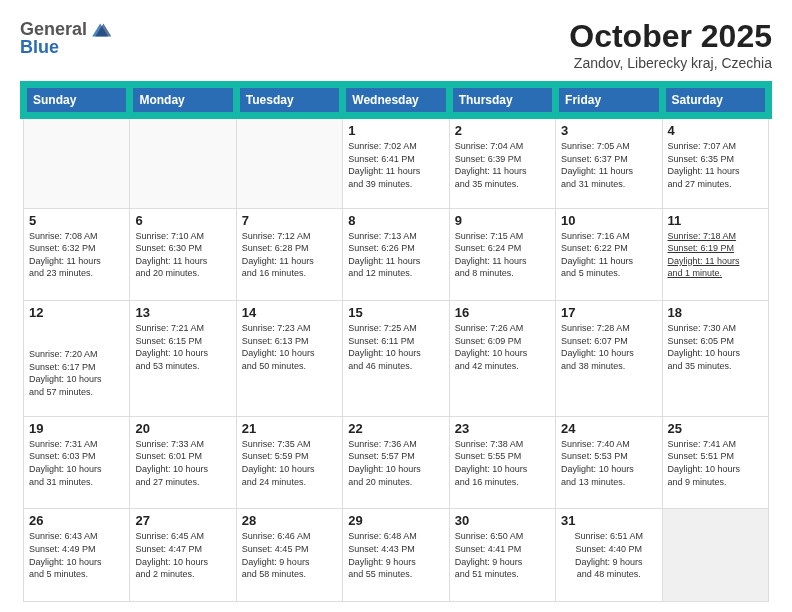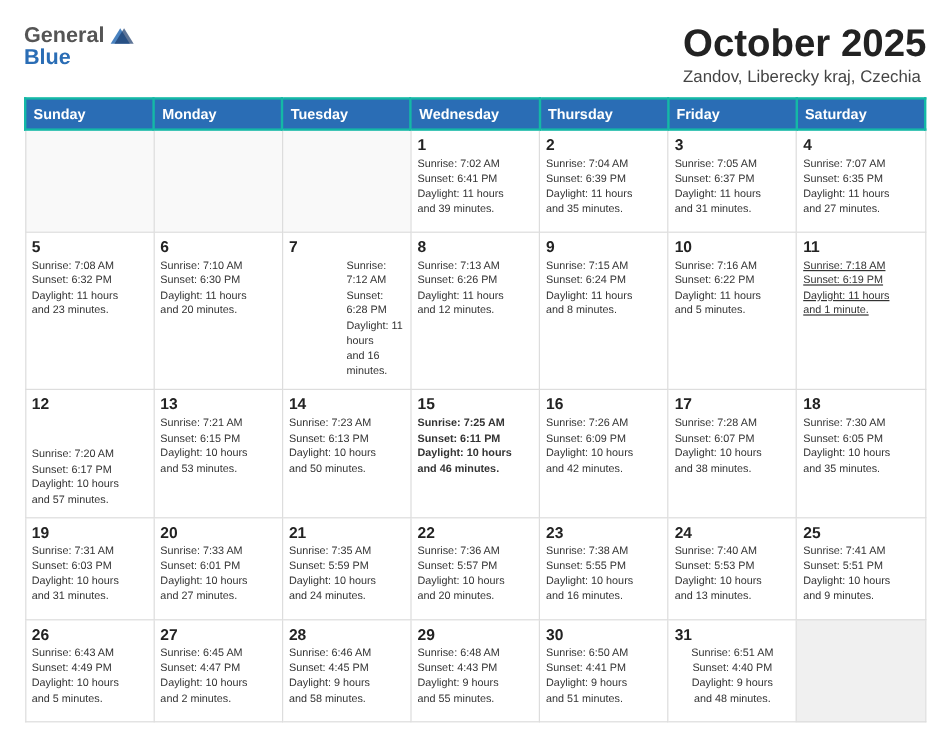--- a/index.html
+++ b/index.html
@@ -33,20 +33,21 @@
       line-height: 1.1;
     }
     .logo-general { color: #555; }
     .logo-blue { color: #1a6bb5; }
     .logo-icon {
       width: 24px;
       height: 24px;
       margin-left: 2px;
     }
     .title-area {
+      text-align: right;
     }
     .month-title {
       font-size: 32px;
       font-weight: bold;
       color: #222;
     }
     .location {
       font-size: 14px;
       color: #444;
     }
@@ -56,21 +57,21 @@
       border-collapse: collapse;
       width: 100%;
       table-layout: fixed;
     }
     .calendar th {
       background: #2a6db5;
       color: #fff;
       text-align: left;
       padding: 5px 6px;
       font-size: 12px;
-      border: 2px solid #14b8a6;
+      border: 7px solid #14b8a6;
       font-weight: bold;
     }
     .calendar td {
       border: 1px solid #ddd;
       vertical-align: top;
       padding: 4px 5px;
       font-size: 9.5px;
       color: #333;
       height: 82px;
       width: calc(100% / 7);
@@ -174,21 +175,21 @@
           </td>
           <td>
             <span class="day-number">6</span>
             <div class="cell-text" style="white-space: pre-line;">Sunrise: 7:10 AM
 Sunset: 6:30 PM
 Daylight: 11 hours
 and 20 minutes.</div>
           </td>
           <td>
             <span class="day-number">7</span>
-            <div class="cell-text" style="white-space: pre-line; margin-left: 48px;">Sunrise: 7:12 AM
+            <div class="cell-text" style="white-space: pre-line;">Sunrise: 7:12 AM
 Sunset: 6:28 PM
 Daylight: 11 hours
 and 16 minutes.</div>
           </td>
           <td>
             <span class="day-number">8</span>
             <div class="cell-text" style="white-space: pre-line;">Sunrise: 7:13 AM
 Sunset: 6:26 PM
 Daylight: 11 hours
 and 12 minutes.</div>
@@ -232,21 +233,21 @@
           </td>
           <td>
             <span class="day-number">14</span>
             <div class="cell-text" style="white-space: pre-line;">Sunrise: 7:23 AM
 Sunset: 6:13 PM
 Daylight: 10 hours
 and 50 minutes.</div>
           </td>
           <td>
             <span class="day-number">15</span>
-            <div class="cell-text" style="white-space: pre-line; font-weight: bold;">Sunrise: 7:25 AM
+            <div class="cell-text" style="white-space: pre-line;">Sunrise: 7:25 AM
 Sunset: 6:11 PM
 Daylight: 10 hours
 and 46 minutes.</div>
           </td>
           <td>
             <span class="day-number">16</span>
             <div class="cell-text" style="white-space: pre-line;">Sunrise: 7:26 AM
 Sunset: 6:09 PM
 Daylight: 10 hours
 and 42 minutes.</div>

